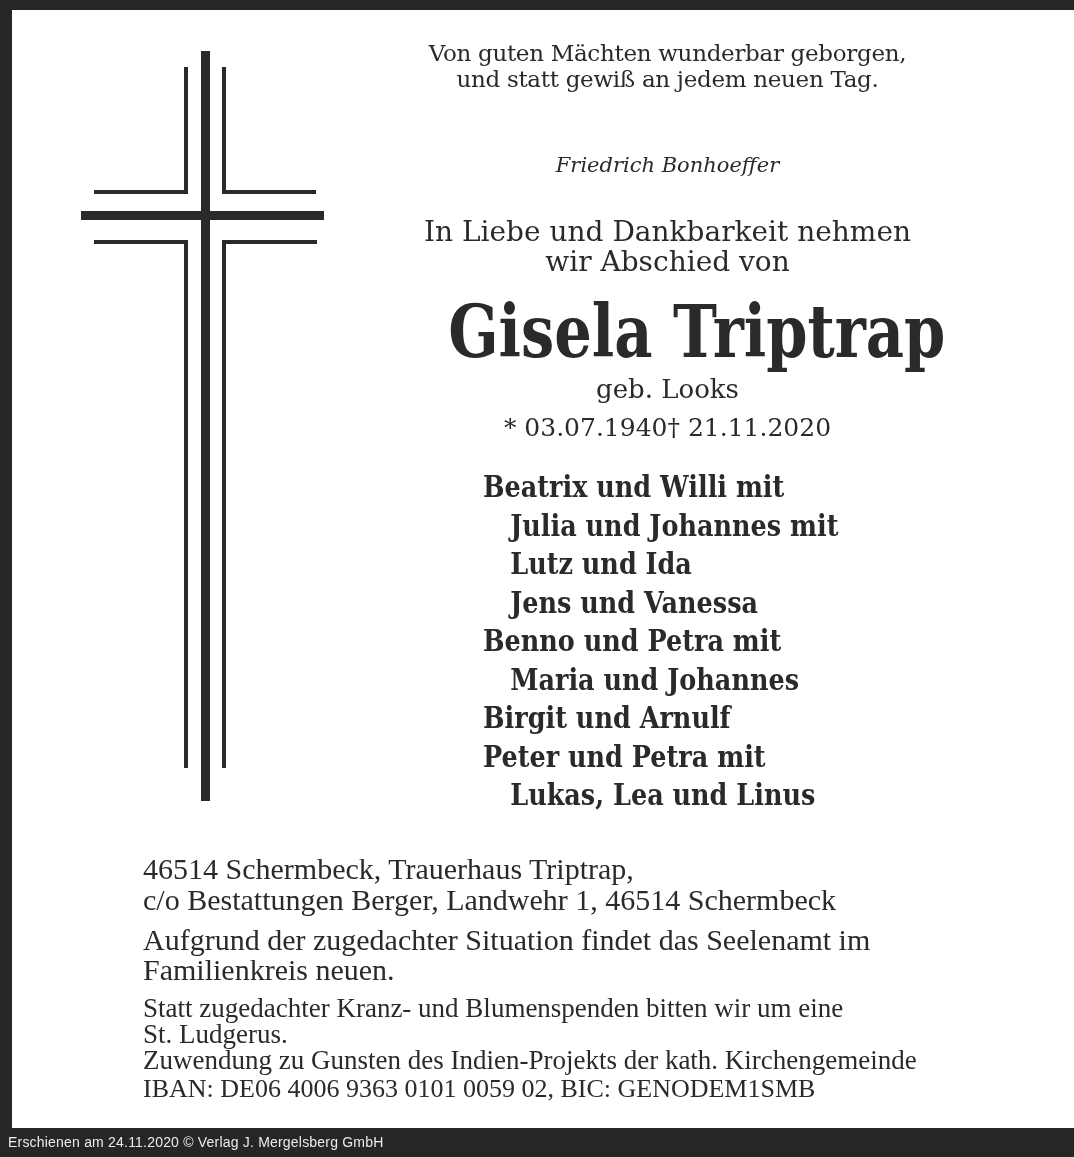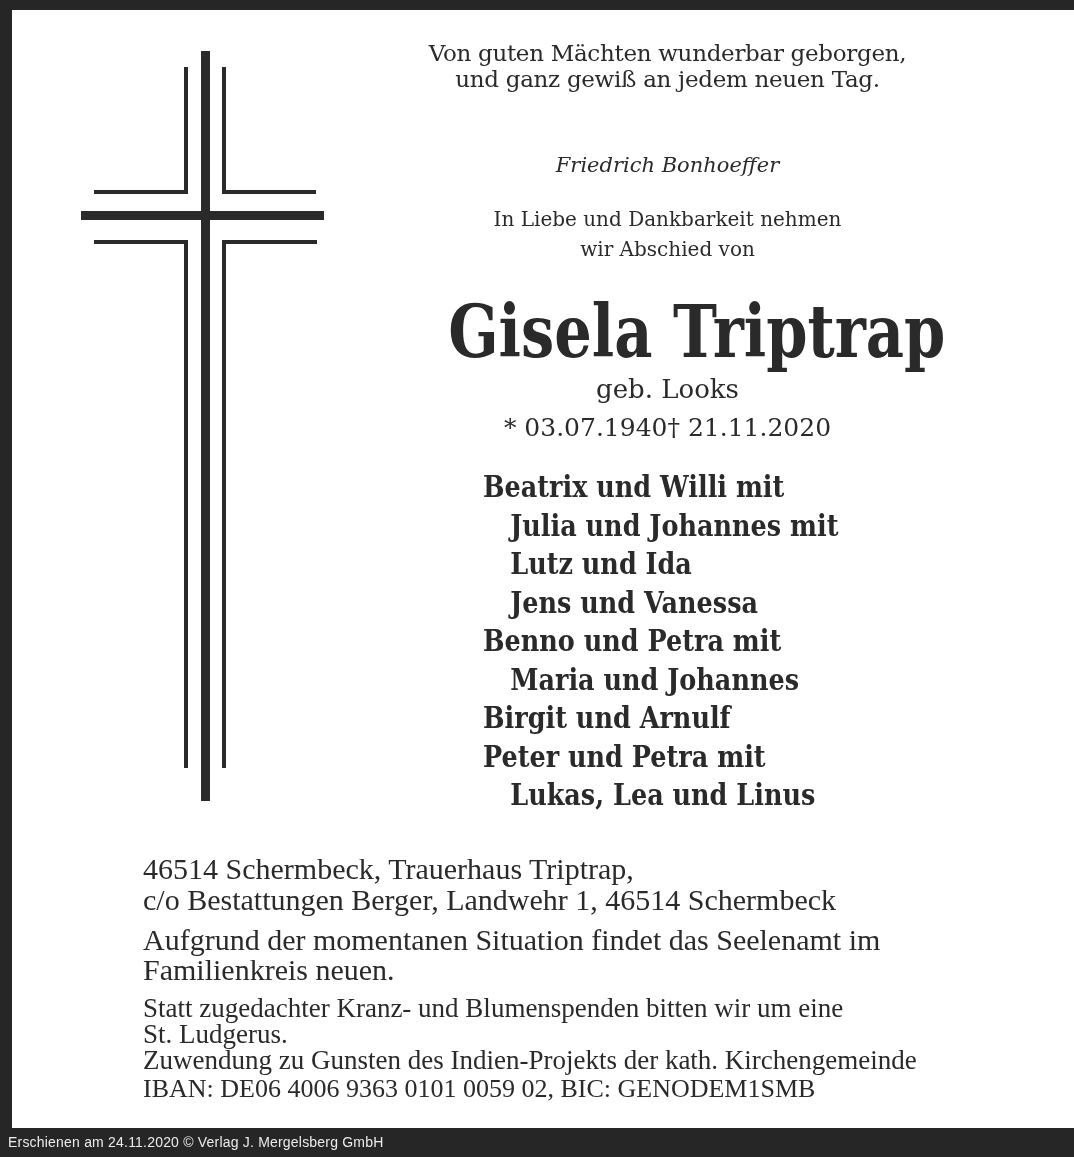--- a/index.html
+++ b/index.html
@@ -21,21 +21,21 @@
   .bar-v-ur   { left:210px; top:57px;  width:4px;  height:127px; }
   .bar-h-ur   { left:210px; top:180px; width:94px; height:4px;  }
   .bar-h-ll   { left:82px;  top:230px; width:94px; height:4px;  }
   .bar-v-ll   { left:172px; top:230px; width:4px;  height:528px; }
   .bar-h-lr   { left:210px; top:230px; width:95px; height:4px;  }
   .bar-v-lr   { left:210px; top:230px; width:4px;  height:528px; }
   
   .centered { position:absolute; left:388px; width:535px; text-align:center; }
   .verse       { top:30px;  font-size:23px; line-height:26px; letter-spacing:-0.3px; }
   .attribution { top:143px; font-size:21px; font-style:italic; }
-  .intro       { top:194px; font-size:20px; line-height:30px; }
+  .intro       { top:207px; font-size:28px; line-height:30px; }
   .deceased-name {
     top:283px; font-size:72px; line-height:78px; font-weight:bold; margin:0;
     transform:scaleX(0.82); transform-origin:center top; white-space:nowrap;
   }
   .maiden { top:364px; font-size:26px; }
   .dates  { top:403px; font-size:25px; display:flex; justify-content:center; }
   
   .mourners {
     position:absolute; left:471px; top:458px;
     font-size:30px; font-weight:bold; line-height:38.5px;
@@ -69,21 +69,21 @@
       <div class="bar bar-v-ur"></div>
       <div class="bar bar-h-ur"></div>
       <div class="bar bar-h-ll"></div>
       <div class="bar bar-v-ll"></div>
       <div class="bar bar-h-lr"></div>
       <div class="bar bar-v-lr"></div>
     </div>
 
     <div class="centered verse">
       <div>Von guten Mächten wunderbar geborgen,</div>
-      <div>und ganz gewiß an jedem neuen Tag.</div>
+      <div>und statt gewiß an jedem neuen Tag.</div>
     </div>
     <div class="centered attribution">Friedrich Bonhoeffer</div>
 
     <div class="centered intro">
       <div>In Liebe und Dankbarkeit nehmen</div>
       <div>wir Abschied von</div>
     </div>
 
     <h1 class="centered deceased-name">Gisela Triptrap</h1>
     <div class="centered maiden">geb. Looks</div>
@@ -104,21 +104,21 @@
         <div class="mourner-line">Peter und Petra mit</div>
         <div class="mourner-line indent">Lukas, Lea und Linus</div>
       </div>
 
     <div class="details-block address">
       <div>46514 Schermbeck, Trauerhaus Triptrap,</div>
       <div>c/o Bestattungen Berger, Landwehr 1, 46514 Schermbeck</div>
     </div>
 
     <div class="details-block service">
-      <div>Aufgrund der momentanen Situation findet das Seelenamt im</div>
+      <div>Aufgrund der zugedachter Situation findet das Seelenamt im</div>
       <div>Familienkreis neuen.</div>
     </div>
 
     <div class="details-block donation">
       <div>Statt zugedachter Kranz- und Blumenspenden bitten wir um eine</div>
       <div>St. Ludgerus.</div>
       <div>Zuwendung zu Gunsten des Indien-Projekts der kath. Kirchengemeinde</div>
     </div>
 
     <div class="details-block bank">IBAN: DE06 4006 9363 0101 0059 02, BIC: GENODEM1SMB</div>

